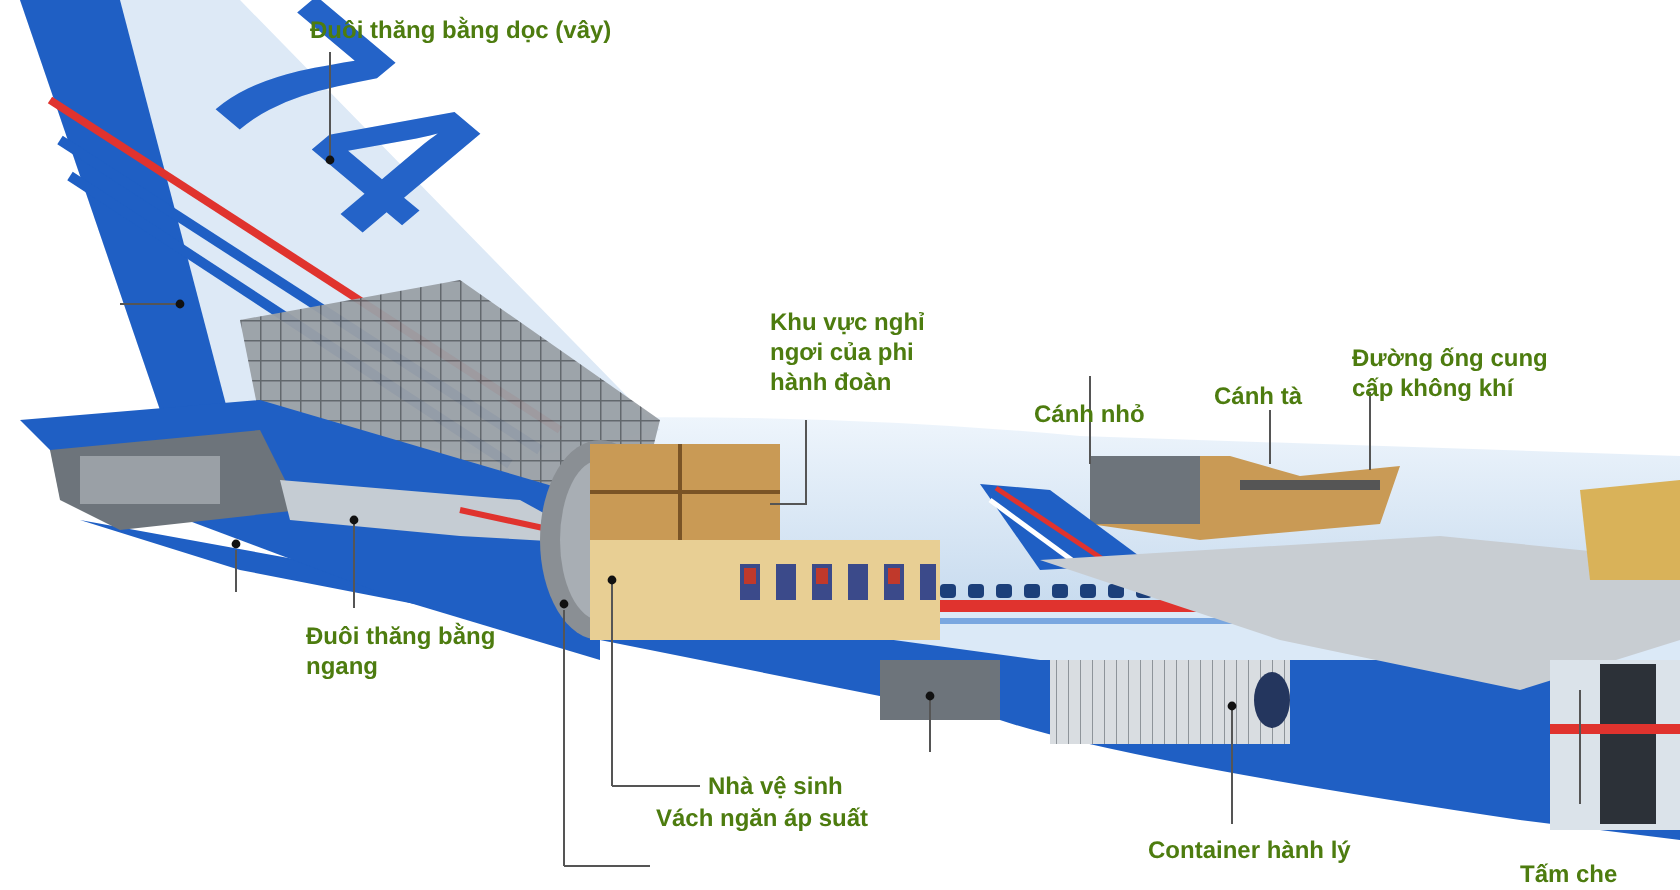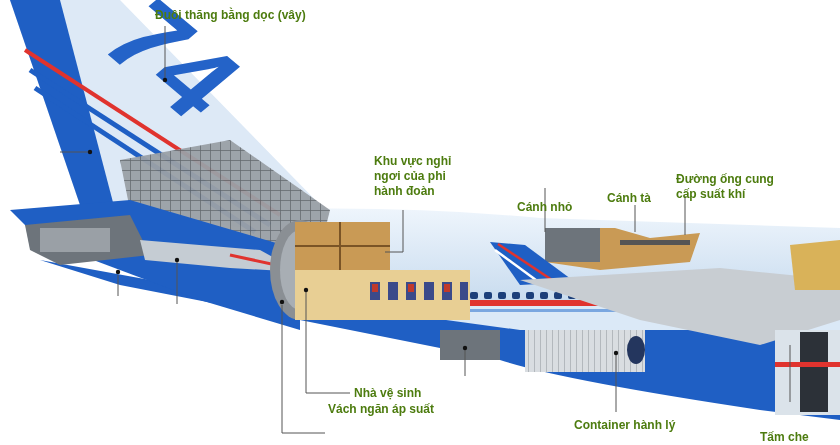--- a/index.html
+++ b/index.html
@@ -138,34 +138,38 @@
     <path class="leader" d="M465 376 V350"></path>
       <circle class="dot" cx="465" cy="348" r="2.2"></circle>
     <path class="leader" d="M616 412 V355"></path>
       <circle class="dot" cx="616" cy="353" r="2.2"></circle>
     <path class="leader" d="M790 402 V345"></path>
   </svg>
 
   <div class="label" style="left:155px; top:8px;">
     <div>Đuôi thăng bằng dọc (vây)</div>
   </div>
-  <div class="label" style="left:374px; top:154px;">
+  <div class="label" style="left:385px; top:154px;">
     <div>Khu vực nghỉ</div>
     <div>ngơi của phi</div>
     <div>hành đoàn</div>
   </div>
   <div class="label" style="left:517px; top:200px;">
     <div>Cánh nhỏ</div>
   </div>
   <div class="label" style="left:607px; top:191px;">
     <div>Cánh tà</div>
   </div>
   <div class="label" style="left:676px; top:172px;">
     <div>Đường ống cung</div>
-    <div>cấp suất khí</div>
+    <div>cấp không khí</div>
+  </div>
+  <div class="label" style="left:153px; top:311px;">
+    <div>Đuôi thăng bằng</div>
+    <div>ngang</div>
   </div>
   <div class="label" style="left:354px; top:386px;">
     <div>Nhà vệ sinh</div>
   </div>
   <div class="label" style="left:574px; top:418px;">
     <div>Container hành lý</div>
   </div>
   <div class="label" style="left:328px; top:402px;">
     <div>Vách ngăn áp suất</div>
   </div>

